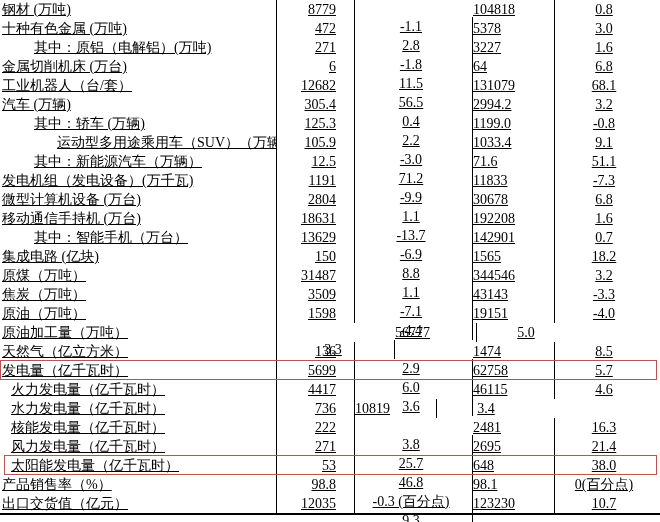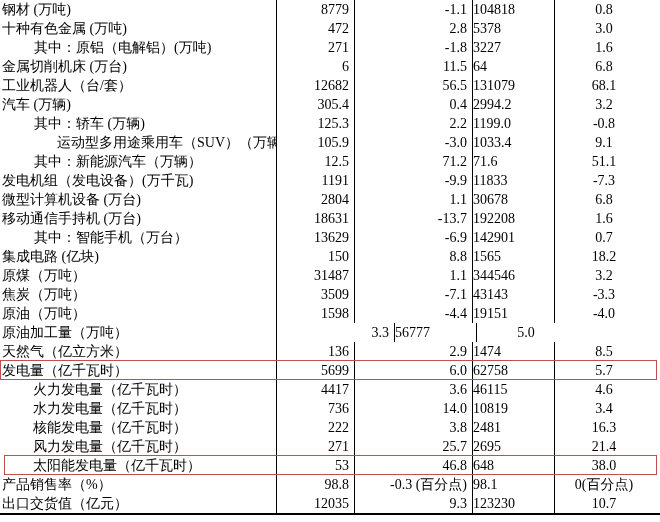--- a/index.html
+++ b/index.html
@@ -13,36 +13,37 @@
   }
   .table-wrap {
     position: relative;
     width: 660px;
   }
   .row {
     display: flex;
     height: 19px;
     line-height: 19px;
     position: relative;
+    text-decoration: underline;
   }
   .cell {
     box-sizing: border-box;
     overflow: hidden;
     white-space: nowrap;
     height: 19px;
   }
   .c0 { width: 277px; border-right: 1px solid #000; text-align: left; }
-  .c1 { width: 78px;  border-right: 1px solid #000; text-align: right; padding-right: 5px; }
-  .c2 { width: 118px; border-right: 1px solid #000; text-align: right; padding-right: 5px; }
+  .c1 { width: 78px;  border-right: 1px solid #000; text-align: right; padding-right: 18px; }
+  .c2 { width: 118px; border-right: 1px solid #000; text-align: center; padding-right: 5px; margin-top: 17px; }
   .c3 { width: 82px;  border-right: 1px solid #000; padding-right: 20px; }
   .c4 { width: 105px; text-align: center; padding-right: 7px; }
 
   
   .ind0 .c0 { padding-left: 2px; }
-  .ind1 .c0 { padding-left: 33px; }
+  .ind1 .c0 { padding-left: 11px; }
   .ind2 .c0 { padding-left: 34px; }
   .ind3 .c0 { padding-left: 57px; }
 
   
   .hl::after {
     content: "";
     position: absolute;
     left: 0;
     right: 3px;
     top: -1px;
@@ -226,21 +227,20 @@
     <div class="cell c0">火力发电量（亿千瓦时）</div>
     <div class="cell c1">4417</div>
     <div class="cell c2">3.6</div>
     <div class="cell c3">46115</div>
     <div class="cell c4">4.6</div>
   </div>
 
   <div class="row ind1">
     <div class="cell c0">水力发电量（亿千瓦时）</div>
     <div class="cell c1">736</div>
-    <div class="cell c2">14.0</div>
     <div class="cell c3">10819</div>
     <div class="cell c4">3.4</div>
   </div>
 
   <div class="row ind1">
     <div class="cell c0">核能发电量（亿千瓦时）</div>
     <div class="cell c1">222</div>
     <div class="cell c2">3.8</div>
     <div class="cell c3">2481</div>
     <div class="cell c4">16.3</div>

